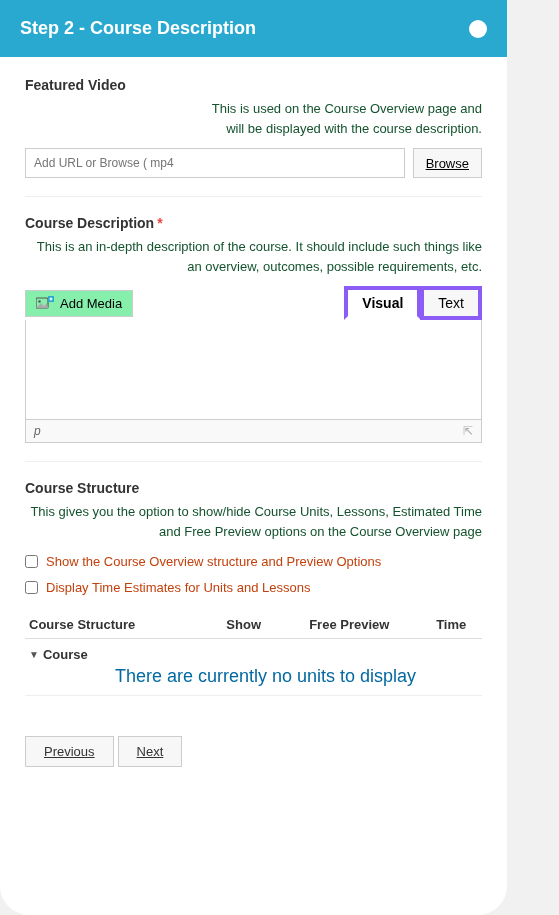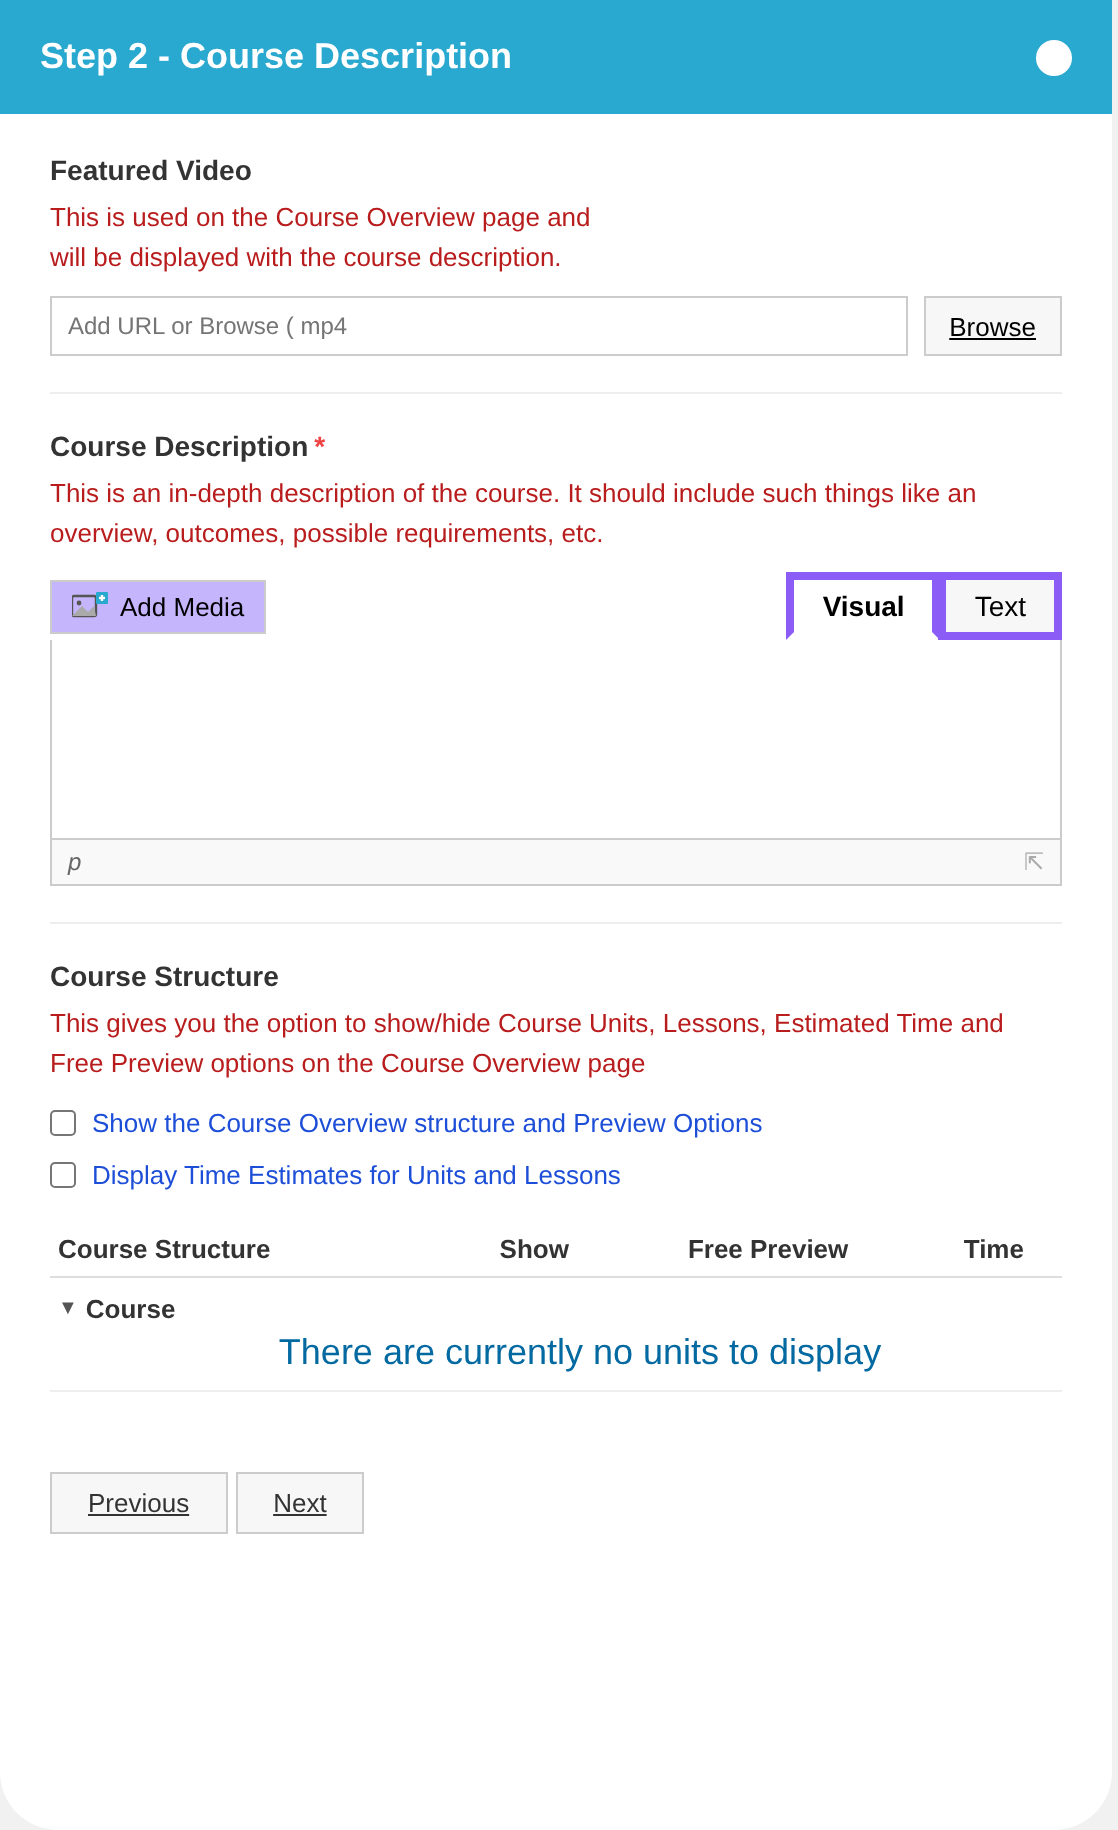--- a/index.html
+++ b/index.html
@@ -5,21 +5,21 @@
     * { box-sizing: border-box; margin: 0; padding: 0; }
     body {
       font-family: -apple-system, BlinkMacSystemFont, "Segoe UI", Arial, sans-serif;
       font-size: 13px;
       color: #333;
       background: #f1f1f1;
       width: 559px;
       min-height: 915px;
     }
     .page-wrapper {
-      width: 556px;
+      width: 507px;
       background: #fff;
       min-height: 915px;
       padding-bottom: 20px;
       border-radius: 29px;
     }
     
     .step-header {
       background: #29a8d0;
       color: #fff;
       padding: 18px 20px;
@@ -50,24 +50,25 @@
       font-size: 14px;
       font-weight: 700;
       color: #333;
       margin-bottom: 6px;
     }
     .section-title .required {
       color: #e44;
       margin-left: 3px;
     }
     .section-desc {
-      color: #b91c1c;
+      color: #14532d;
       font-size: 13px;
       line-height: 1.5;
       margin-bottom: 10px;
+      text-align: right;
     }
 
     
     .video-input-row {
       display: flex;
       gap: 8px;
       margin-top: 8px;
     }
     .video-url-input {
       border: 1px solid #ccc;
@@ -101,21 +102,21 @@
       display: flex;
       align-items: center;
       justify-content: space-between;
       margin-bottom: 0;
     }
     .add-media-btn {
       display: flex;
       align-items: center;
       gap: 6px;
       border: 1px solid #ccc;
-      background: #c4b5fd;
+      background: #86efac;
       padding: 5px 10px;
       font-size: 13px;
       cursor: pointer;
     }
     .media-icon {
       display: inline-flex;
       align-items: center;
       justify-content: center;
     }
     .visual-text-tabs {
@@ -167,21 +168,21 @@
       display: flex;
       align-items: flex-start;
       gap: 8px;
       margin-bottom: 8px;
     }
     .checkbox-row input[type="checkbox"] {
       margin-top: 2px;
       flex-shrink: 0;
     }
     .checkbox-label {
-      color: #1d4ed8;
+      color: #c2410c;
       font-size: 13px;
       line-height: 1.4;
     }
 
     
     .structure-table {
       width: 100%;
       border-collapse: collapse;
       margin-top: 14px;
     }

